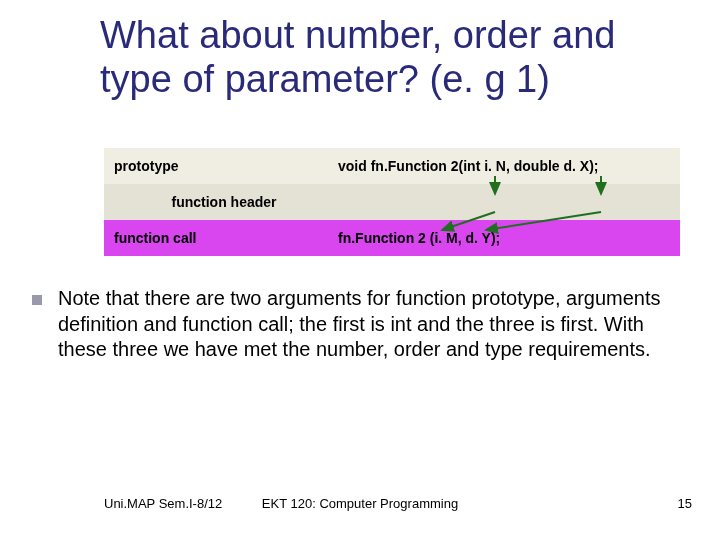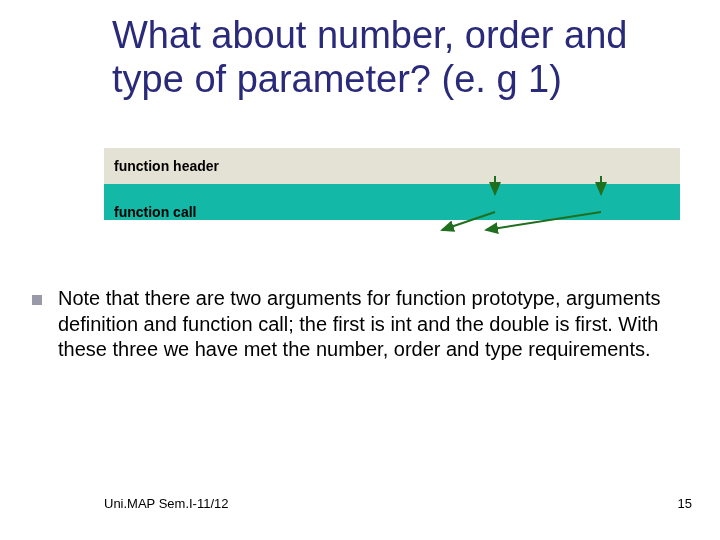--- a/index.html
+++ b/index.html
@@ -19,39 +19,38 @@
   }
   .title {
     position: absolute;
     top: 14px;
     left: 100px;
     right: 40px;
     font-size: 38px;
     line-height: 1.15;
     color: #2a2a7a;
     font-weight: 400;
-    margin-left: 12px;
   }
   .table {
     position: absolute;
     top: 148px;
     left: 104px;
     width: 576px;
   }
   .row {
     display: flex;
     height: 36px;
     align-items: center;
     font-size: 14px;
     font-weight: 700;
     color: #000;
   }
   .row.r0 { background: #f0ede3; }
-  .row.r1 { background: #e4e1d5; }
-  .row.r2 { background: #14b8a6; align-items: flex-end; }
+  .row.r1 { background: #e4e1d5; text-align: center; }
+  .row.r2 { background: #d946ef; }
   .cell-a {
     width: 230px;
     padding-left: 10px;
     box-sizing: border-box;
   }
   .cell-b {
     flex: 1;
     padding-left: 4px;
     box-sizing: border-box;
     position: relative;
@@ -102,47 +101,53 @@
   }
 </style>
 </head>
 <body>
 
 <div class="slide">
 
   <div class="title">What about number, order and type of parameter? (e. g 1)</div>
 
   <div class="table">
+    <div class="row r0">
+      <div class="cell-a">prototype</div>
+      <div class="cell-b">void fn.Function 2(int i. N, double d. X);</div>
+    </div>
     <div class="row r1">
       <div class="cell-a">function header</div>
     </div>
     <div class="row r2">
       <div class="cell-a">function call</div>
+      <div class="cell-b">fn.Function 2 (i. M, d. Y);</div>
     </div>
   </div>
 
   <svg class="overlay" viewBox="0 0 576 120">
     <defs>
       <marker id="ah" markerWidth="8" markerHeight="8" refX="6" refY="3" orient="auto">
         <path d="M0,0 L7,3 L0,6 Z" fill="#1f6f1f"></path>
       </marker>
     </defs>
 
     <line x1="391" y1="28" x2="391" y2="46" stroke="#1f6f1f" stroke-width="2" marker-end="url(#ah)"></line>
     <line x1="391" y1="64" x2="338" y2="82" stroke="#1f6f1f" stroke-width="2" marker-end="url(#ah)"></line>
 
     <line x1="497" y1="28" x2="497" y2="46" stroke="#1f6f1f" stroke-width="2" marker-end="url(#ah)"></line>
     <line x1="497" y1="64" x2="382" y2="82" stroke="#1f6f1f" stroke-width="2" marker-end="url(#ah)"></line>
   </svg>
 
   <div class="body">
     <div class="bullet"></div>
     <div class="body-text">
-      <span>Note that there are two arguments for function prototype, arguments definition and function call; the first is </span><span class="u">int</span><span> and the double is </span><span class="u">first</span><span>. With these three we have met the number, order and type requirements.</span>
+      <span>Note that there are two arguments for function prototype, arguments definition and function call; the first is </span><span class="u">int</span><span> and the three is </span><span class="u">first</span><span>. With these three we have met the number, order and type requirements.</span>
     </div>
   </div>
 
   <div class="footer">
-    <div class="fl">Uni.MAP Sem.I-11/12</div>
+    <div class="fl">Uni.MAP Sem.I-8/12</div>
+    <div class="fc">EKT 120: Computer Programming</div>
     <div class="fr">15</div>
   </div>
 
 </div>
 
 </body></html>

